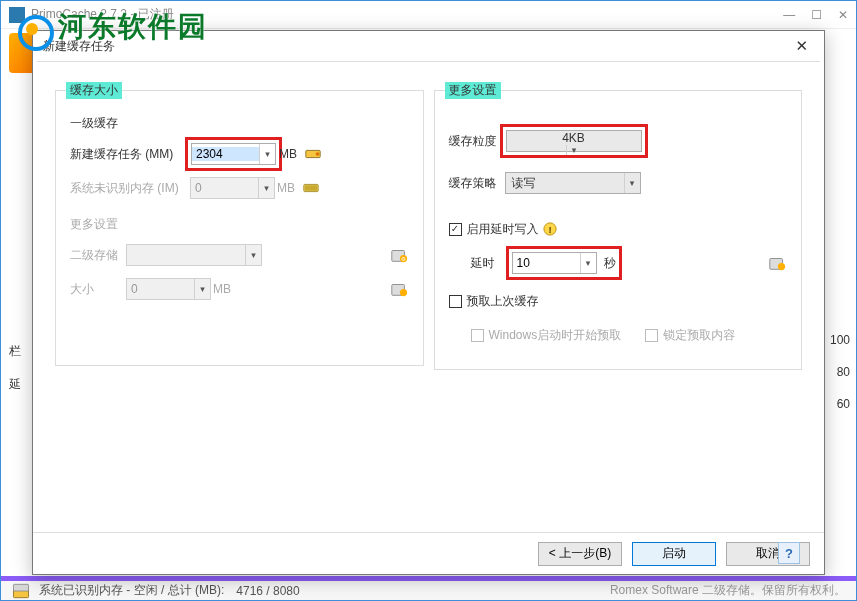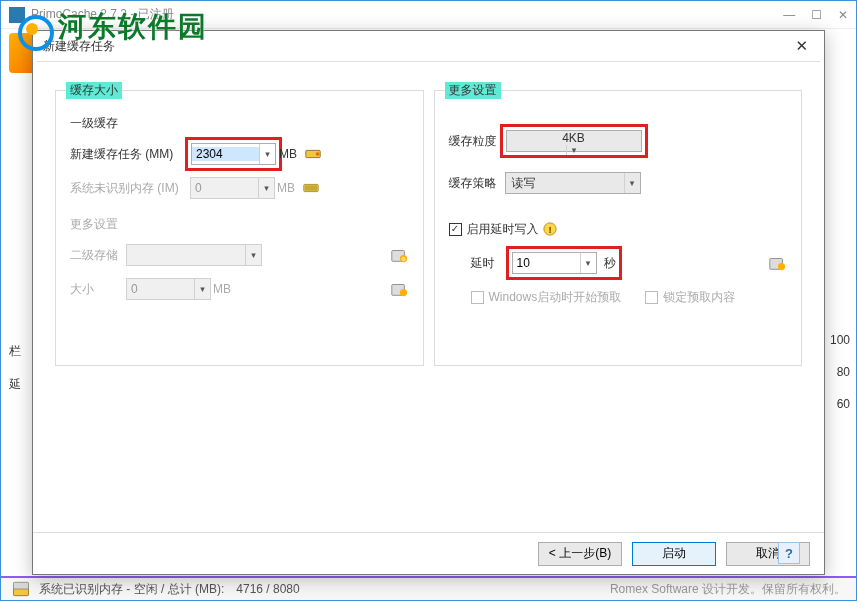--- a/index.html
+++ b/index.html
@@ -74,21 +74,21 @@
 
 .help-btn { position: absolute; right: 2px; bottom: -38px; width: 22px; height: 22px; border: 1px solid #9cc3e6; background: #e8f1fb; color: #2a6bb0; font-weight: bold; display: flex; align-items: center; justify-content: center; cursor: pointer; font-size: 13px; }
 
 .dlg-footer { height: 42px; border-top: 1px solid #ddd; display: flex; align-items: center; justify-content: flex-end; padding: 0 14px; gap: 10px; }
 .btn { min-width: 84px; height: 24px; border: 1px solid #adadad; background: #e9e9e9; font-size: 12px; cursor: pointer; }
 .btn.primary { border: 1px solid #0078d7; background: #e5f1fb; }
 
 
 .bg-right-nums { position:absolute; right:6px; top:332px; font-size:12px; color:#333; display:flex; flex-direction:column; gap:18px; align-items:flex-end;}
 .bg-left-txt { position:absolute; left:8px; top:342px; font-size:12px; color:#333; display:flex; flex-direction:column; gap:16px;}
-.bg-bottom { position:absolute; left:0; right:0; bottom:0; height:24px; display:flex; align-items:center; padding:0 10px; font-size:12px; color:#555; background:#f7f7f7; border-top:2px solid #8b5cf6;margin-top:12px;}
+.bg-bottom { position:absolute; left:0; right:0; bottom:0; height:24px; display:flex; align-items:center; padding:0 10px; font-size:12px; color:#555; background:#f7f7f7; border-top:5px solid #8b5cf6;margin-top:12px;}
 .bg-bottom .r { margin-left:auto; color:#999; }
 .bg-disk-icon{width:20px;height:20px;margin-right:8px;display:inline-block;}
 .bg-disk-icon svg{width:20px;height:20px;}
 </style>
 </head>
 <body>
 
 <div class="parent-window">
   <div class="parent-titlebar">
     <span class="parent-title-icon"></span>
@@ -113,21 +113,21 @@
   </div>
   <div class="bg-bottom">
     <span class="bg-disk-icon">
       <svg viewBox="0 0 24 24">
           <rect x="3" y="10" width="18" height="10" rx="1" fill="#f5c542" stroke="#8a6d1e"></rect>
           <rect x="3" y="4" width="18" height="8" rx="1" fill="#d8d8d8" stroke="#888"></rect>
         </svg>
     </span>
     <span>系统已识别内存 - 空闲 / 总计 (MB):</span>
     <span style="margin-left:12px">4716 / 8080</span>
-    <span class="r">Romex Software 设计开发。保留所有权利。</span>
+    <span class="r">Romex Software 二级存储。保留所有权利。</span>
   </div>
 </div>
 
 <div class="watermark">
   <div><span class="logo"></span><span class="wm1">河东软件园</span></div>
 </div>
 
 <div class="dialog">
   <div class="dlg-titlebar">
     <span class="dlg-title">新建缓存任务</span>
@@ -256,20 +256,26 @@
           </span>
           <span style="flex:1"></span>
           <span class="icon-btn">
             <svg viewBox="0 0 20 20">
                 <rect x="2" y="5" width="14" height="12" rx="1" fill="#ddd" stroke="#888"></rect>
                 <circle cx="15" cy="14" r="4" fill="#ffb000"></circle>
               </svg>
           </span>
         </div>
 
+        <div class="row" style="margin-top:14px">
+          <label class="checkbox">
+            <span class="box"></span>
+            <span>预取上次缓存</span>
+          </label>
+        </div>
 
         <div class="row" style="padding-left:22px; gap:24px;">
           <label class="checkbox disabled">
             <span class="box"></span>
             <span>Windows启动时开始预取</span>
           </label>
           <label class="checkbox disabled">
             <span class="box"></span>
             <span>锁定预取内容</span>
           </label>

